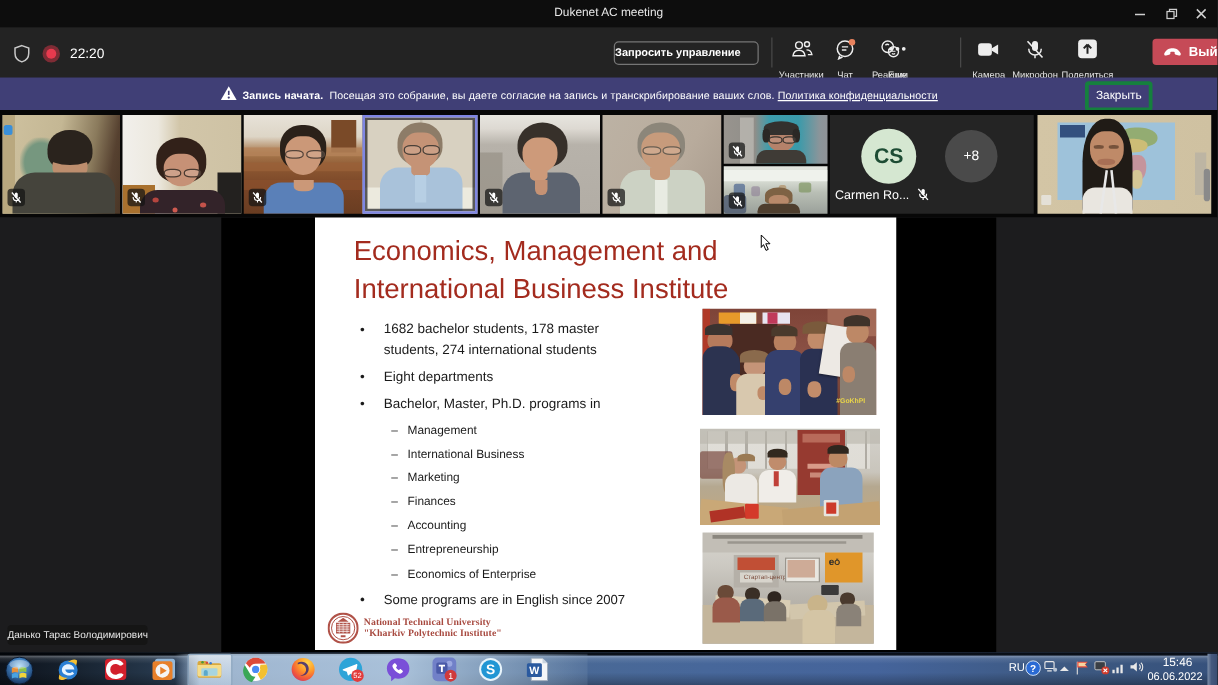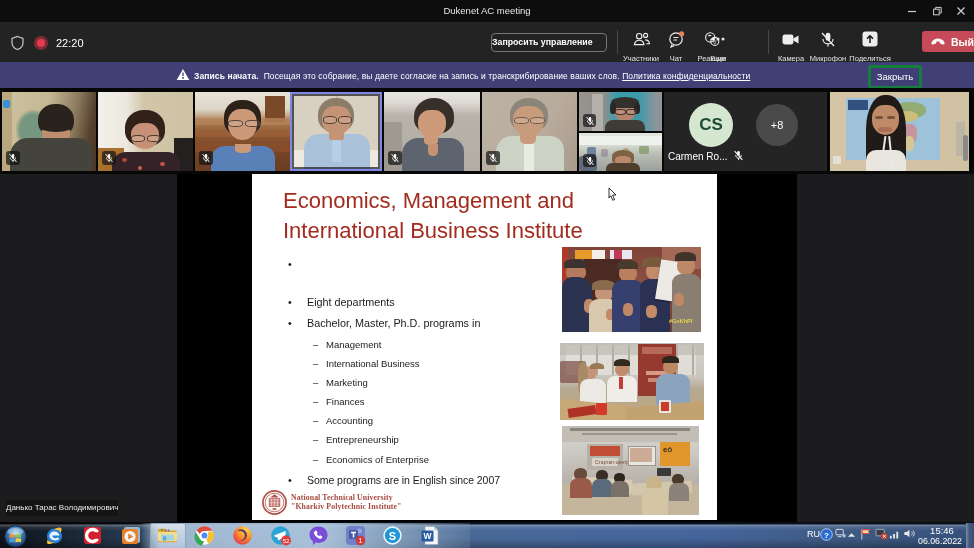--- a/index.html
+++ b/index.html
@@ -335,20 +335,21 @@
     <div class="abs" style="left:60px;top:44px;width:1.5px;height:35px;background:#e8e8e8;transform:rotate(-6deg);"></div>
   </div>
   <div class="abs" style="left:963px;top:47px;width:5px;height:26px;border-radius:2.5px;background:#8a8a8a;"></div>
 </div>
 
 <div id="stage" class="abs">
   <div id="blackwin" class="abs"></div>
   <div id="slide" class="abs">
     <div class="abs slidetitle">Economics, Management and<br>International Business Institute</div>
     <div class="abs b1" style="left:36px;top:84px;">•</div>
+    <div class="abs b1" style="left:55px;top:81px;width:215px;line-height:16.5px;">1682 bachelor students, 178 master students, 274 international students</div>
     <div class="abs b1" style="left:36px;top:122px;">•</div>
     <div class="abs b1" style="left:55px;top:122px;">Eight departments</div>
     <div class="abs b1" style="left:36px;top:143px;">•</div>
     <div class="abs b1" style="left:55px;top:143px;">Bachelor, Master, Ph.D. programs in</div>
     <div class="abs b2" style="left:61px;top:165px;">–</div>
       <div class="abs b2" style="left:74px;top:165px;text-align:center;">Management</div>
     <div class="abs b2" style="left:61px;top:184px;">–</div>
       <div class="abs b2" style="left:74px;top:184px;">International Business</div>
     <div class="abs b2" style="left:61px;top:203px;">–</div>
       <div class="abs b2" style="left:74px;top:203px;">Marketing</div>

